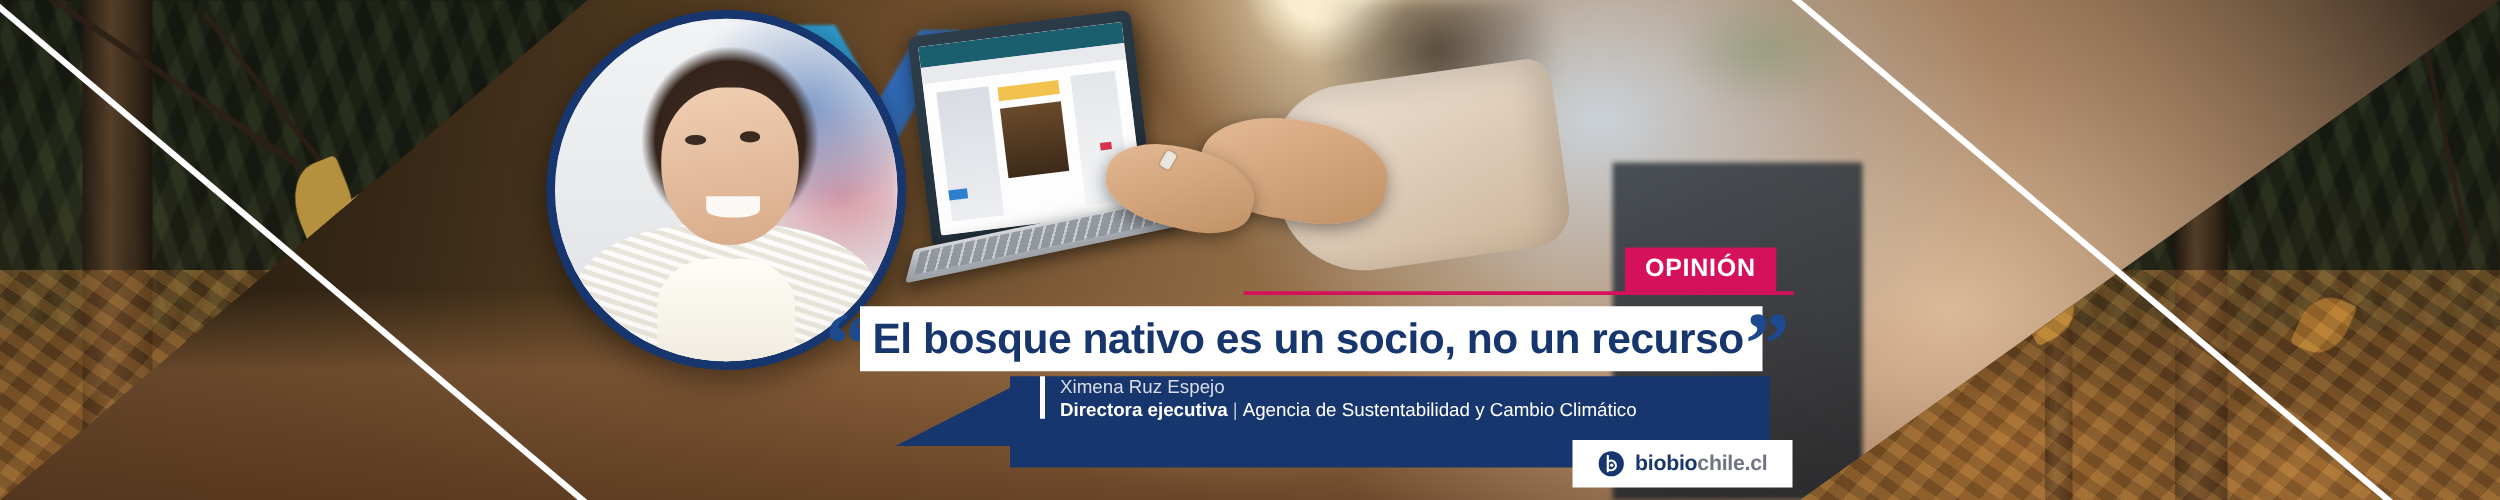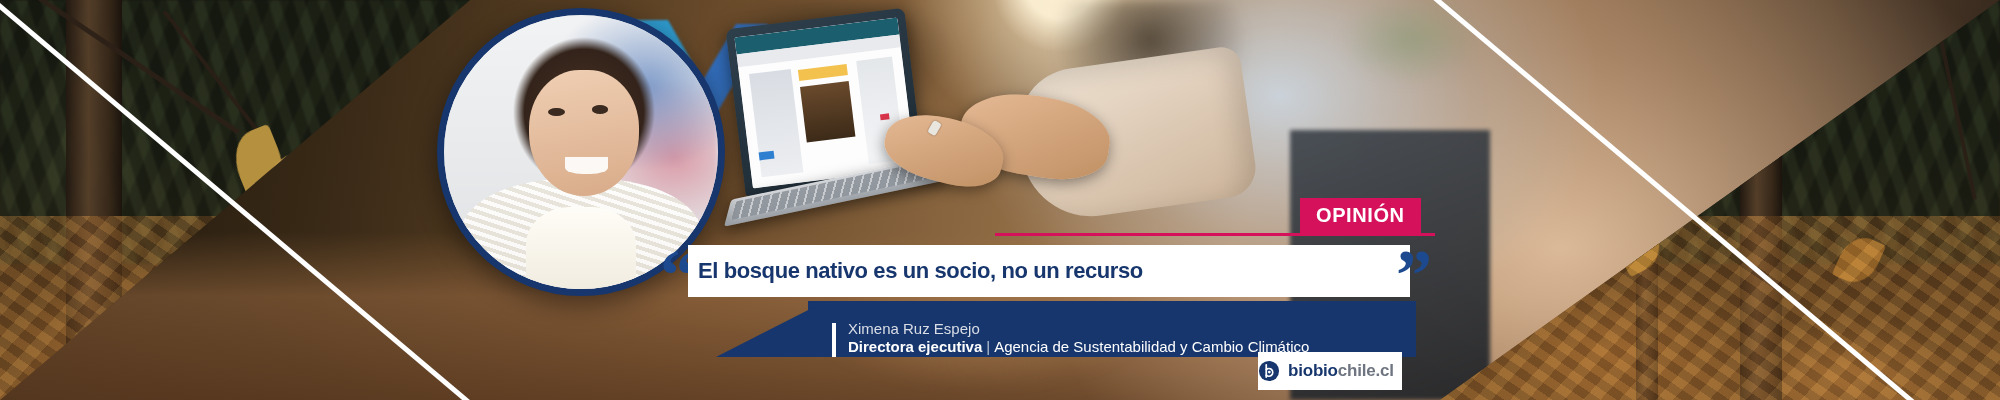--- a/index.html
+++ b/index.html
@@ -222,61 +222,61 @@
 
   
   .headline{
     position:absolute; left:688px; top:245px; width:722px; height:52px;
     background:#ffffff;
     display:flex; align-items:center;
     padding-left:10px;
   }
   .headline .txt{
     color:#17366d;
-    font-size:22px;
+    font-size:34px;
     font-weight:bold;
     letter-spacing:-.4px;
     white-space:nowrap;
   }
   .q{
     position:absolute;
     color:#1d4a8f;
     font-size:72px;
     font-weight:bold;
     line-height:1;
     font-family:"Liberation Serif", serif;
   }
   .q.open{ left:660px; top:239px; }
   .q.close{ left:1396px; top:239px; }
 
   
   .credit{
-    position:absolute; left:808px; top:301px; width:608px; height:56px;
+    position:absolute; left:808px; top:301px; width:608px; height:73px;
     background:#17366d;
-    display:flex; align-items:flex-end;
+    display:flex; align-items:flex-start;
   }
   .credit .swoosh{
     position:absolute; left:-92px; top:0; width:110px; height:56px;
     background:#17366d;
     clip-path:polygon(100% 0, 100% 100%, 0 100%);
   }
   .credit .tick{
     width:4px; height:34px; background:#ffffff; margin-left:24px; margin-right:12px; flex:0 0 auto;
   }
   .credit .lines{ display:flex; flex-direction:column; justify-content:center; }
   .credit .name{ color:#d9dde6; font-size:15px; line-height:1.25; }
   .credit .role{ color:#ffffff; font-size:15px; font-weight:bold; line-height:1.25; }
   .credit .role .sep{ font-weight:normal; color:#b9c2d2; padding:0 4px; }
   .credit .role .org{ font-weight:normal; }
 
   
   .logo{
-    position:absolute; left:1258px; top:352px; width:144px; height:38px;
+    position:absolute; left:1258px; top:352px; width:176px; height:38px;
     background:#ffffff;
-    display:flex; align-items:center; gap:8px;
+    display:flex; align-items:center; justify-content:center; gap:8px;
   }
   .logo .mark{ width:22px; height:22px; flex:0 0 auto; }
   .logo .wordmark{ font-size:17px; font-weight:bold; letter-spacing:-.2px; }
   .logo .wordmark .a{ color:#17366d; }
   .logo .wordmark .b{ color:#6e7580; font-weight:bold; }
 </style>
 </head>
 <body>
 
 <div class="banner">

